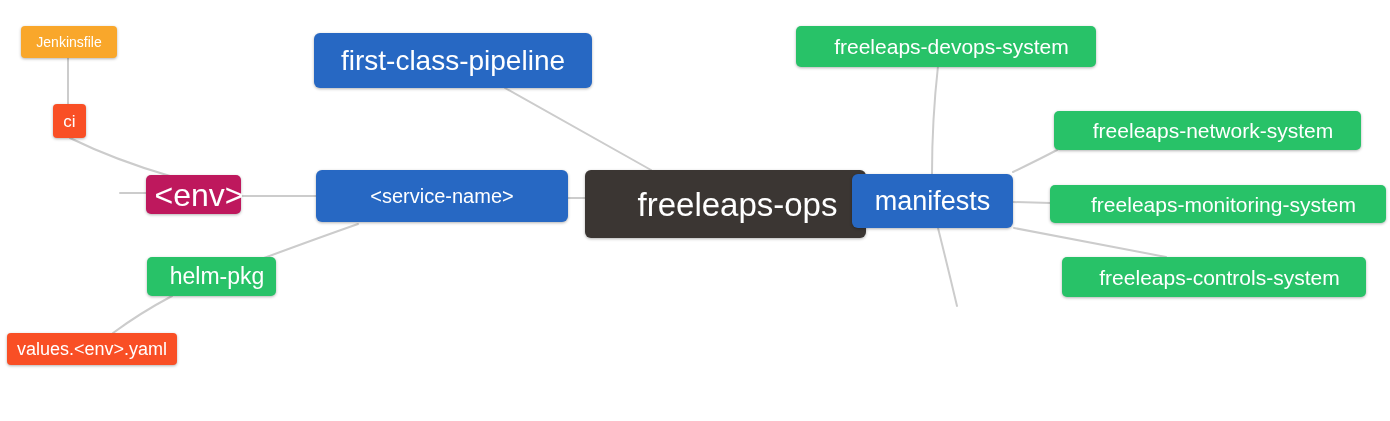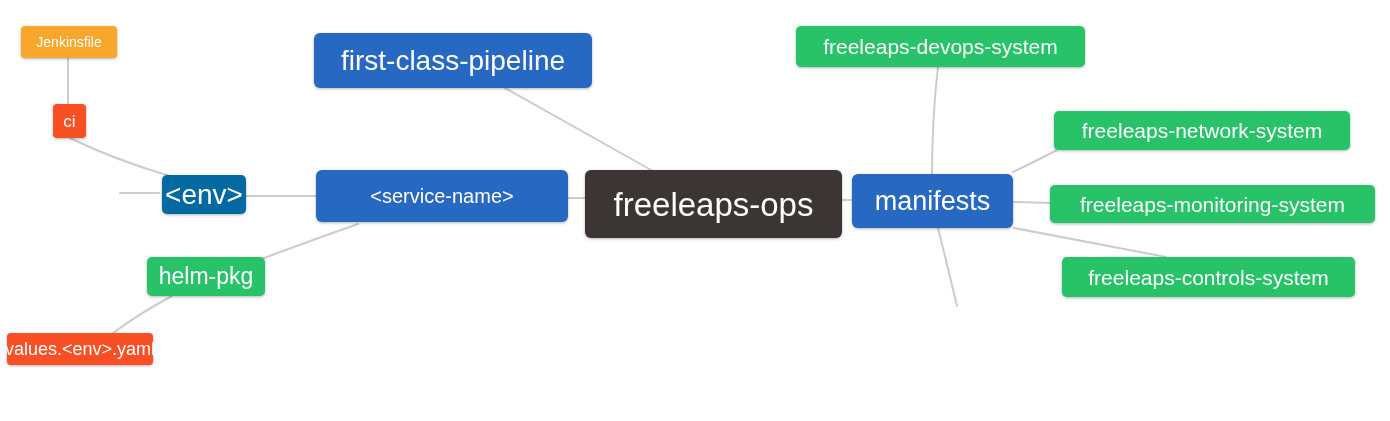--- a/index.html
+++ b/index.html
@@ -28,21 +28,21 @@
     align-items: center;
     justify-content: center;
     color: #ffffff;
     white-space: nowrap;
     border-radius: 6px;
     box-shadow: 0 1px 3px rgba(0,0,0,0.30);
     cursor: default;
     line-height: 1;
   }
   .node.small { border-radius: 4px; text-align: right; }
-  .node.mid   { border-radius: 5px; }
+  .node.mid   { border-radius: 5px; padding-left: 11px; }
 </style>
 </head>
 <body>
 
 <div class="canvas">
 
   <svg class="edges" viewBox="0 0 1390 421" xmlns="http://www.w3.org/2000/svg">
     <path d="M68,58 L68,104"></path>
     <path d="M70,138 Q115,160 170,176"></path>
     <path d="M120,193 L159,193"></path>
@@ -57,31 +57,31 @@
     <path d="M1013,202 L1051,203"></path>
     <path d="M1014,228 L1166,257"></path>
     <path d="M938,228 Q948,268 957,306"></path>
   </svg>
 
   <div class="node small" style="left: 21px; top: 26px; width: 96px; height: 32px; font-size: 14px; background: rgb(249, 167, 43);">Jenkinsfile</div>
 
   <div class="node small" style="left: 53px; top: 104px; width: 33px; height: 34px; font-size: 17px; background: rgb(249, 79, 37);">ci</div>
 
 
-  <div class="node mid" style="left: 162px; top: 175px; width: 84px; height: 39px; font-size: 28px; background: #0369a1;">&lt;env&gt;</div>
+  <div class="node mid" style="left: 146px; top: 175px; width: 84px; height: 39px; font-size: 32px; background: #be185d;">&lt;env&gt;</div>
 
   <div class="node mid" style="left: 147px; top: 257px; width: 118px; height: 39px; font-size: 23px; background: rgb(40, 194, 104);">helm-pkg</div>
 
-  <div class="node small" style="left: 7px; top: 333px; width: 146px; height: 32px; font-size: 18px; background: rgb(249, 79, 37);">values.&lt;env&gt;.yaml</div>
+  <div class="node small" style="left: 7px; top: 333px; width: 170px; height: 32px; font-size: 18px; background: rgb(249, 79, 37);">values.&lt;env&gt;.yaml</div>
 
   <div class="node" style="left: 314px; top: 33px; width: 278px; height: 55px; font-size: 28px; background: rgb(39, 104, 195);">first-class-pipeline</div>
 
   <div class="node" style="left: 316px; top: 170px; width: 252px; height: 52px; font-size: 20px; background: rgb(39, 104, 195);">&lt;service-name&gt;</div>
 
-  <div class="node" style="left: 585px; top: 170px; width: 257px; height: 68px; font-size: 33px; background: rgb(59, 54, 51);">freeleaps-ops</div>
+  <div class="node" style="left: 585px; top: 170px; width: 257px; height: 68px; font-size: 33px; background: rgb(59, 54, 51); padding-left: 24px;">freeleaps-ops</div>
 
   <div class="node" style="left: 852px; top: 174px; width: 161px; height: 54px; font-size: 27px; background: rgb(39, 104, 195);">manifests</div>
 
   <div class="node mid" style="left: 796px; top: 26px; width: 289px; height: 41px; font-size: 21px; background: rgb(40, 194, 104);">freeleaps-devops-system</div>
 
   <div class="node mid" style="left: 1054px; top: 111px; width: 296px; height: 39px; font-size: 21px; background: rgb(40, 194, 104);">freeleaps-network-system</div>
 
   <div class="node mid" style="left: 1050px; top: 185px; width: 325px; height: 38px; font-size: 21px; background: rgb(40, 194, 104);">freeleaps-monitoring-system</div>
 
   <div class="node mid" style="left: 1062px; top: 257px; width: 293px; height: 40px; font-size: 21px; background: rgb(40, 194, 104);">freeleaps-controls-system</div>

